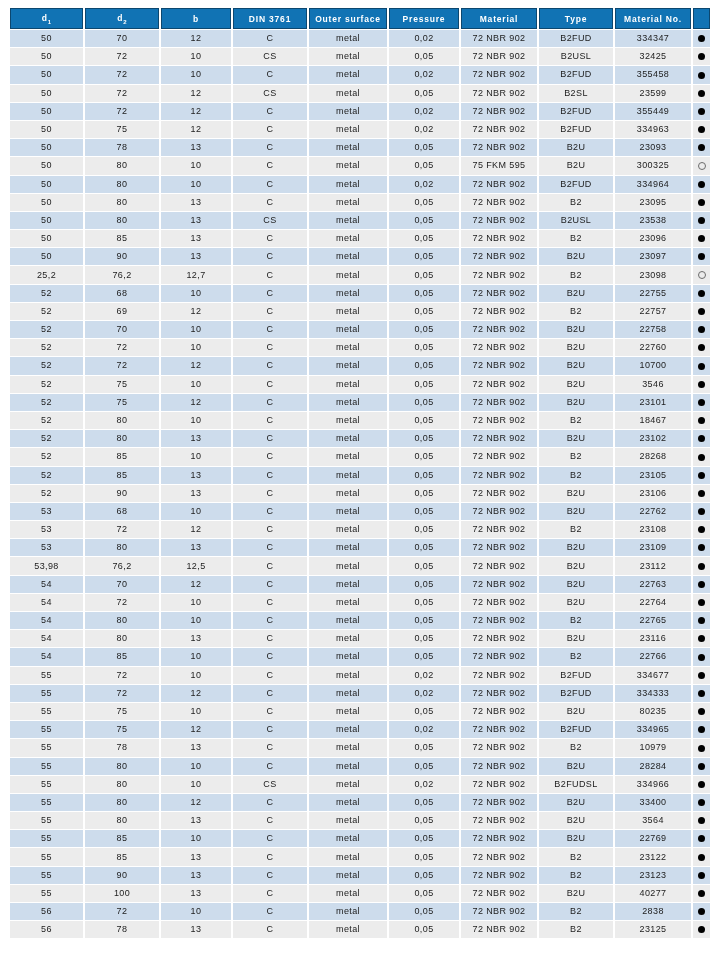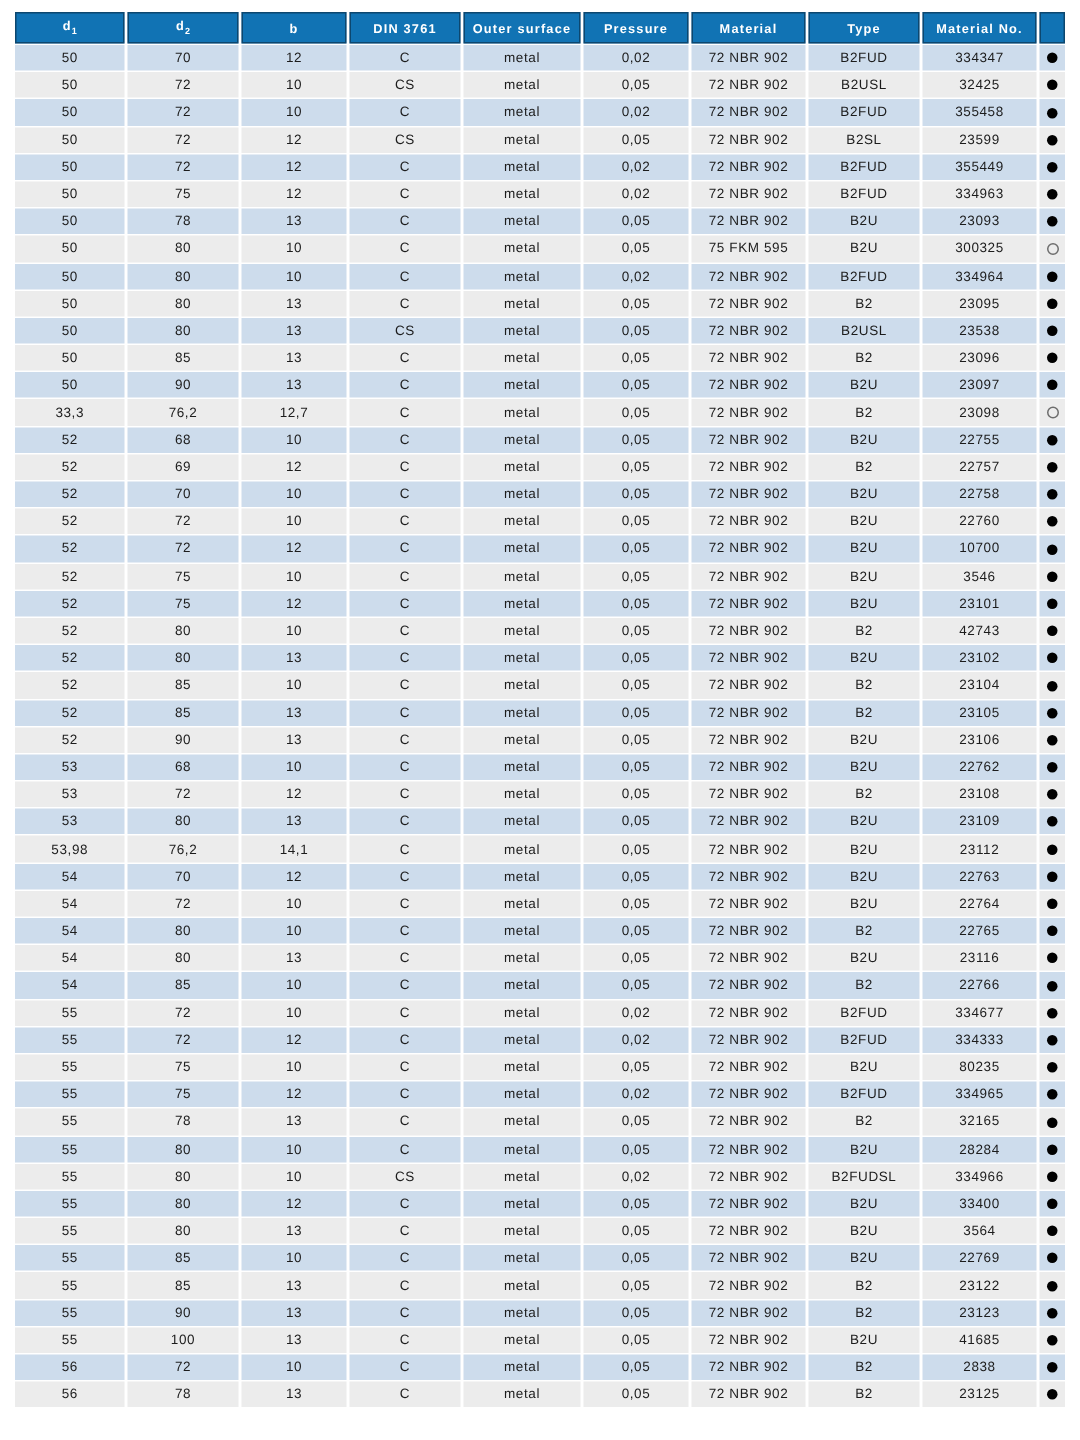--- a/index.html
+++ b/index.html
@@ -250,21 +250,21 @@
           <td>13</td>
           <td>C</td>
           <td>metal</td>
           <td>0,05</td>
           <td>72 NBR 902</td>
           <td>B2U</td>
           <td>23097</td>
           <td><span class="dot filled"></span></td>
         </tr>
         <tr class="even">
-          <td>33,3</td>
+          <td>25,2</td>
           <td>76,2</td>
           <td>12,7</td>
           <td>C</td>
           <td>metal</td>
           <td>0,05</td>
           <td>72 NBR 902</td>
           <td>B2</td>
           <td>23098</td>
           <td><span class="dot open"></span></td>
         </tr>
@@ -354,21 +354,21 @@
         </tr>
         <tr class="even">
           <td>52</td>
           <td>80</td>
           <td>10</td>
           <td>C</td>
           <td>metal</td>
           <td>0,05</td>
           <td>72 NBR 902</td>
           <td>B2</td>
-          <td>42743</td>
+          <td>18467</td>
           <td><span class="dot filled"></span></td>
         </tr>
         <tr class="odd">
           <td>52</td>
           <td>80</td>
           <td>13</td>
           <td>C</td>
           <td>metal</td>
           <td>0,05</td>
           <td>72 NBR 902</td>
@@ -378,21 +378,21 @@
         </tr>
         <tr class="even">
           <td>52</td>
           <td>85</td>
           <td>10</td>
           <td>C</td>
           <td>metal</td>
           <td>0,05</td>
           <td>72 NBR 902</td>
           <td>B2</td>
-          <td>23104</td>
+          <td>28268</td>
           <td><span class="dot filled"></span></td>
         </tr>
         <tr class="odd">
           <td>52</td>
           <td>85</td>
           <td>13</td>
           <td>C</td>
           <td>metal</td>
           <td>0,05</td>
           <td>72 NBR 902</td>
@@ -444,21 +444,21 @@
           <td>metal</td>
           <td>0,05</td>
           <td>72 NBR 902</td>
           <td>B2U</td>
           <td>23109</td>
           <td><span class="dot filled"></span></td>
         </tr>
         <tr class="even">
           <td>53,98</td>
           <td>76,2</td>
-          <td>14,1</td>
+          <td>12,5</td>
           <td>C</td>
           <td>metal</td>
           <td>0,05</td>
           <td>72 NBR 902</td>
           <td>B2U</td>
           <td>23112</td>
           <td><span class="dot filled"></span></td>
         </tr>
         <tr class="odd">
           <td>54</td>
@@ -570,21 +570,21 @@
         </tr>
         <tr class="even">
           <td>55</td>
           <td>78</td>
           <td>13</td>
           <td>C</td>
           <td>metal</td>
           <td>0,05</td>
           <td>72 NBR 902</td>
           <td>B2</td>
-          <td>32165</td>
+          <td>10979</td>
           <td><span class="dot filled"></span></td>
         </tr>
         <tr class="odd">
           <td>55</td>
           <td>80</td>
           <td>10</td>
           <td>C</td>
           <td>metal</td>
           <td>0,05</td>
           <td>72 NBR 902</td>
@@ -666,21 +666,21 @@
         </tr>
         <tr class="even">
           <td>55</td>
           <td>100</td>
           <td>13</td>
           <td>C</td>
           <td>metal</td>
           <td>0,05</td>
           <td>72 NBR 902</td>
           <td>B2U</td>
-          <td>41685</td>
+          <td>40277</td>
           <td><span class="dot filled"></span></td>
         </tr>
         <tr class="odd">
           <td>56</td>
           <td>72</td>
           <td>10</td>
           <td>C</td>
           <td>metal</td>
           <td>0,05</td>
           <td>72 NBR 902</td>

